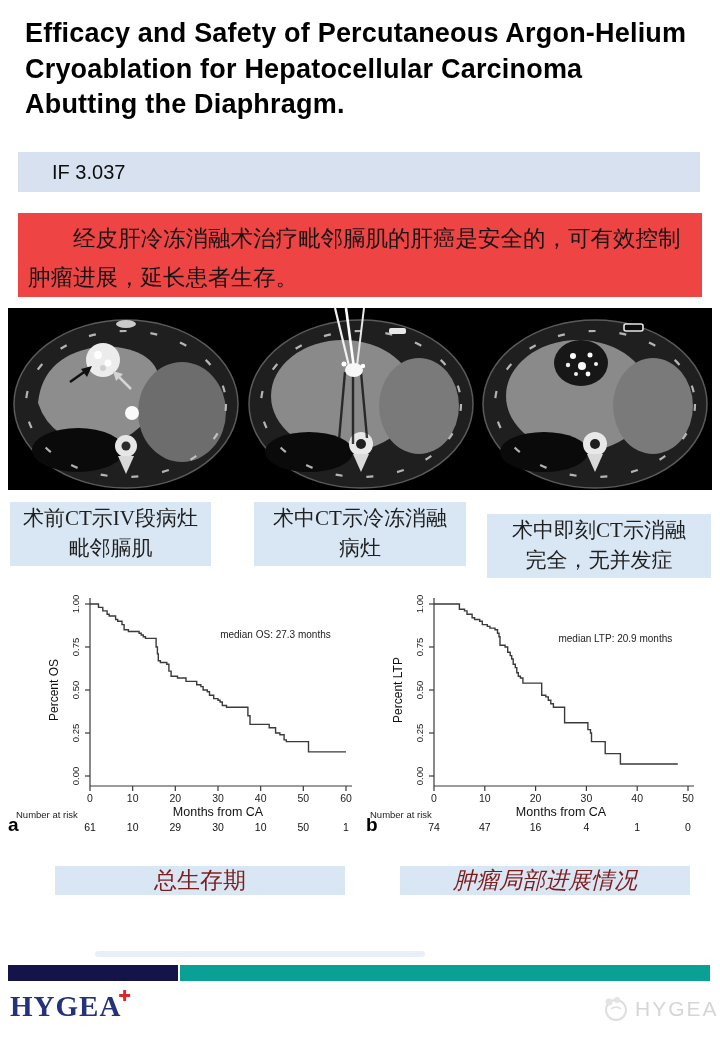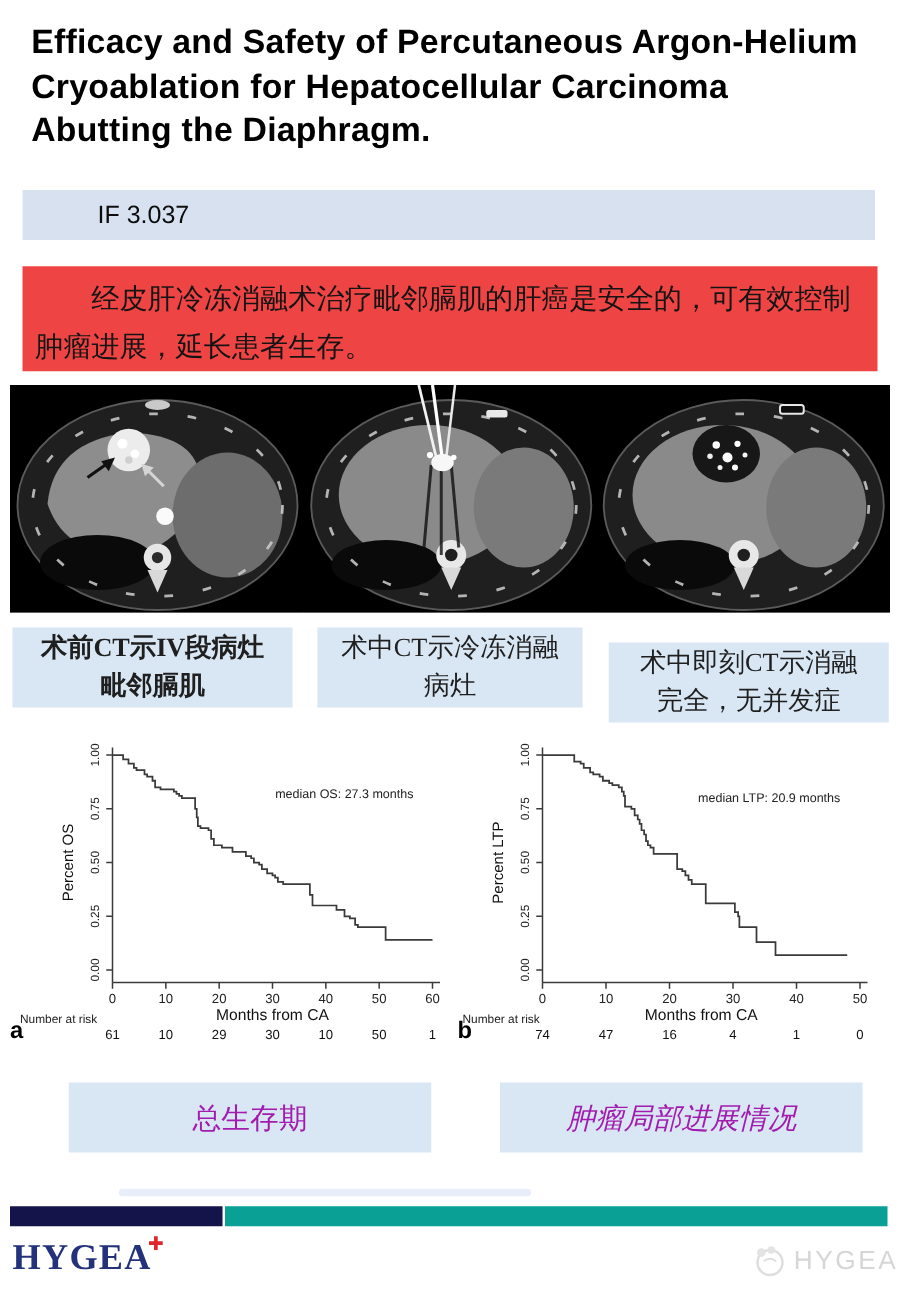--- a/index.html
+++ b/index.html
@@ -3,43 +3,43 @@
 <meta charset="utf-8">
 <style>
   html,body{margin:0;padding:0;background:#ffffff;}
   .page{position:relative;width:720px;height:1040px;background:#ffffff;overflow:hidden;
         font-family:"Liberation Sans","DejaVu Sans",sans-serif;}
   .title{position:absolute;left:25px;top:16px;width:672px;font-size:27px;font-weight:700;
          color:#000;line-height:1.32;white-space:pre-line;letter-spacing:0.2px;}
   .citation-bar{position:absolute;left:18px;top:152px;width:682px;height:40px;background:#d7e1f0;
                 display:flex;align-items:center;font-size:20px;color:#0d0d0d;}
   .citation-bar .journal{margin-left:13px;}
-  .citation-bar .if{margin-left:60px;}
+  .citation-bar .if{margin-left:34px;}
   .summary-box{position:absolute;left:18px;top:213px;width:684px;height:84px;background:#ef4444;}
   .summary-box p{margin:7px 12px 0 10px;font-family:"Liberation Serif","DejaVu Serif",serif;
                  font-size:22.5px;color:#141414;line-height:1.72;text-indent:2em;}
   .ct-strip{position:absolute;left:8px;top:308px;width:704px;height:182px;background:#000;
             display:flex;}
   .ct-strip svg{display:block;}
   .ct-caption{position:absolute;top:502px;height:64px;background:#d9e6f4;display:flex;
               align-items:center;justify-content:center;text-align:center;
               font-family:"Liberation Serif","DejaVu Serif",serif;font-size:21px;color:#1f1f1f;
               line-height:1.42;white-space:pre-line;}
-  .cap-1{left:10px;width:224px;font-weight:bold;}
+  .cap-1{left:10px;width:201px;}
   .cap-2{left:254px;width:212px;}
   .cap-3{left:487px;width:224px;margin-top:12px;}
   .chart-svg{position:absolute;top:590px;}
   .chart-a{left:12px;}
   .chart-b{left:366px;}
   .panel-letter{position:absolute;top:814px;font-size:19px;font-weight:700;color:#000;}
   .letter-a{left:8px;}
   .letter-b{left:366px;}
-  .bottom-caption{position:absolute;top:866px;height:56px;background:#d9e6f4;display:flex;
+  .bottom-caption{position:absolute;top:866px;height:29px;background:#d9e6f4;display:flex;
                   align-items:center;justify-content:center;
-                  font-family:"Liberation Serif","DejaVu Serif",serif;font-size:23px;color:#a21caf;}
+                  font-family:"Liberation Serif","DejaVu Serif",serif;font-size:23px;color:#7f1d1d;}
   .bcap-1{left:55px;width:290px;}
   .bcap-2{left:400px;width:290px;font-style:italic;}
   .streak{position:absolute;left:95px;top:951px;width:330px;height:6px;background:#e9effa;
           border-radius:3px;}
   .bar-navy{position:absolute;left:8px;top:965px;width:170px;height:16px;background:#14144b;}
   .bar-teal{position:absolute;left:180px;top:965px;width:530px;height:16px;background:#0aa096;}
   .logo{position:absolute;left:10px;top:990px;font-family:"Liberation Serif","DejaVu Serif",serif;
         font-weight:700;font-size:29px;color:#23327a;letter-spacing:1px;}
   .logo .cross{display:inline-block;color:#e0262a;font-size:15px;vertical-align:super;
                position:relative;top:-4px;left:-3px;font-family:"DejaVu Sans",sans-serif;}

